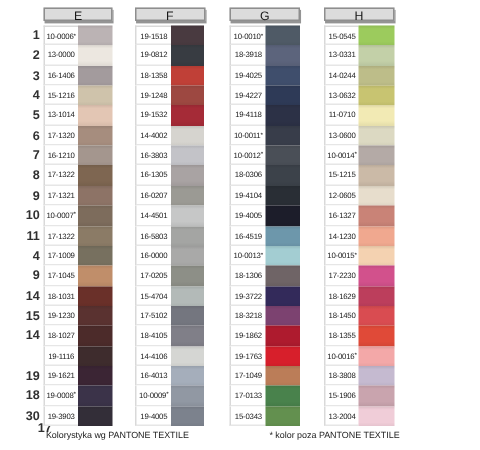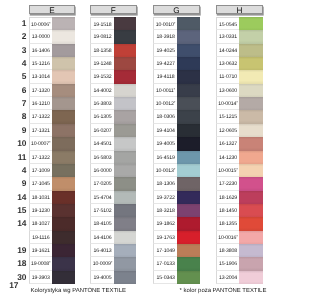--- a/index.html
+++ b/index.html
@@ -36,21 +36,21 @@
 <div class="rownum" style="left:10px;top:97.09px;width:16.5px;">7</div>
 <div class="rownum" style="left:10px;top:110.46px;width:16.5px;">8</div>
 <div class="rownum" style="left:10px;top:123.82px;width:16.5px;">9</div>
 <div class="rownum" style="left:10px;top:137.19px;width:16.5px;">10</div>
 <div class="rownum" style="left:10px;top:150.55px;width:16.5px;">11</div>
 <div class="rownum" style="left:10px;top:163.92px;width:16.5px;">4</div>
 <div class="rownum" style="left:10px;top:177.28px;width:16.5px;">9</div>
 <div class="rownum" style="left:10px;top:190.65px;width:16.5px;">14</div>
 <div class="rownum" style="left:10px;top:204.01px;width:16.5px;">15</div>
 <div class="rownum" style="left:10px;top:217.38px;width:16.5px;">14</div>
-<div class="rownum" style="left:2px;top:230.74px;width:16.5px;margin-top:48px;">17</div>
+<div class="rownum" style="left:18px;top:230.74px;width:16.5px;margin-top:48px;">17</div>
 <div class="rownum" style="left:10px;top:244.11px;width:16.5px;">19</div>
 <div class="rownum" style="left:10px;top:257.47px;width:16.5px;">18</div>
 <div class="rownum" style="left:10px;top:270.83px;width:16.5px;">30</div>
 </div>
 <div>
   <div class="col-header" style="left:28.90px;top:4.9px;width:46.2px;">E</div>
   <div class="codecell first" style="left:28.90px;top:16.90px;width:22.8px;height:13.365px;">10-0006<sup>*</sup></div>
   <div class="swatch" style="left: 51.7px; top: 16.9px; width: 23.4px; height: 13.37px; background-color: rgb(187, 179, 180);"></div>
   <div class="codecell" style="left:28.90px;top:30.27px;width:22.8px;height:13.365px;">13-0000</div>
   <div class="swatch" style="left: 51.7px; top: 30.27px; width: 23.4px; height: 13.37px; background-color: rgb(236, 231, 224);"></div>

